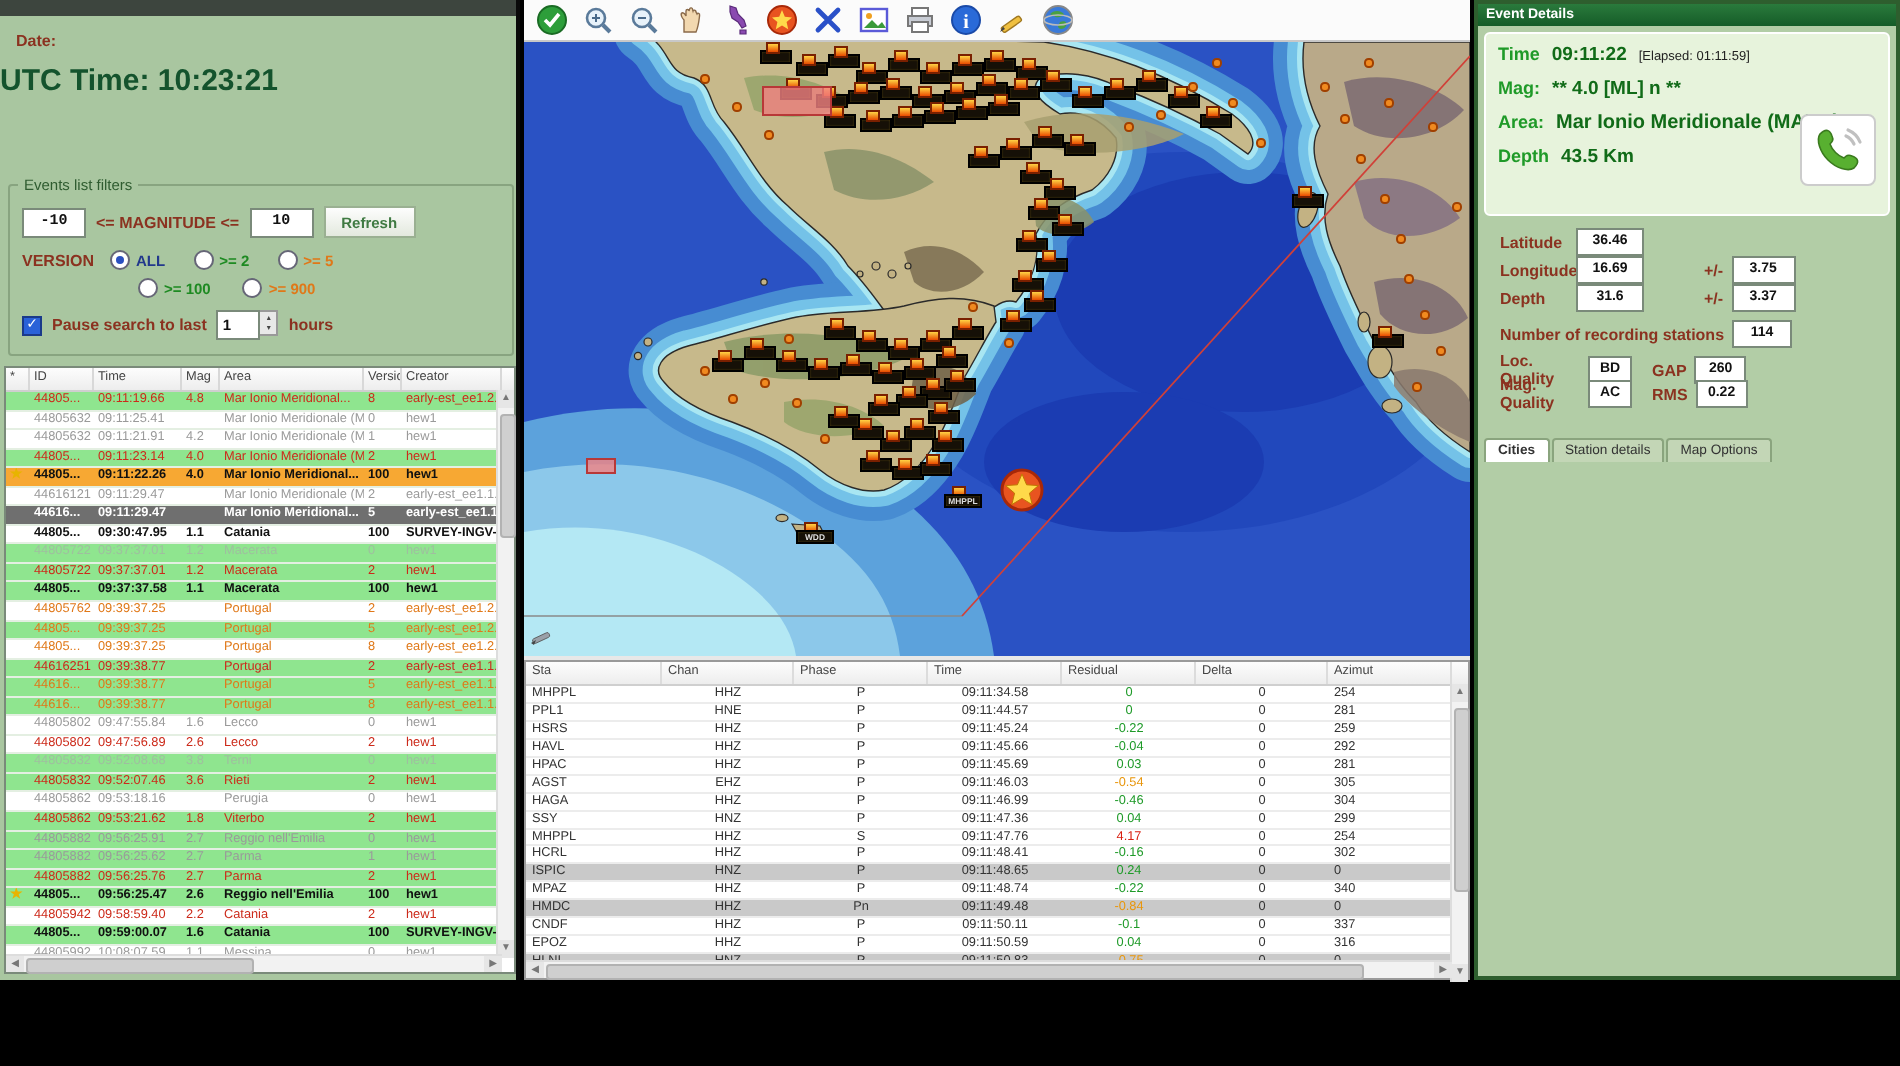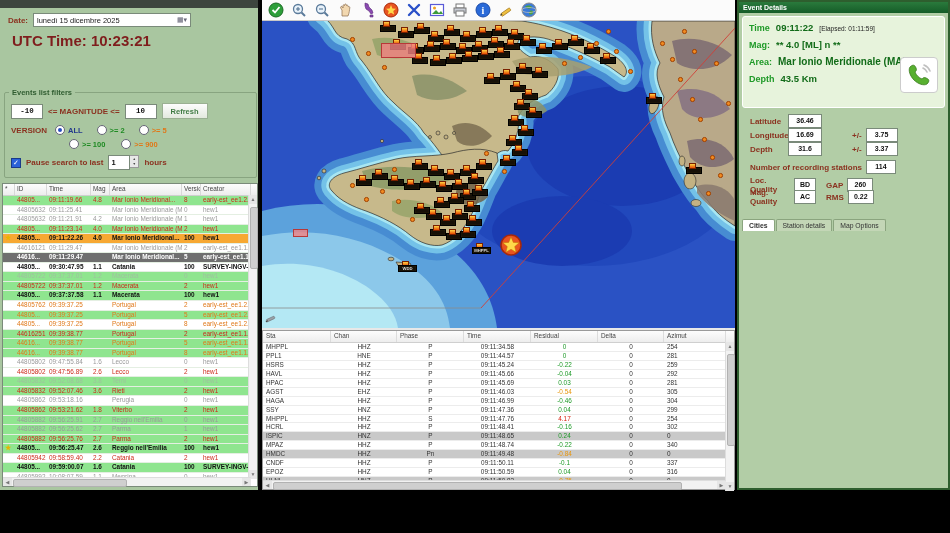--- a/index.html
+++ b/index.html
@@ -7,25 +7,25 @@
        font-family:"Liberation Sans",sans-serif;-webkit-font-smoothing:antialiased;}
   .app{position:absolute;left:0;top:0;width:950px;height:490px;background:#000;}
 
   
   .left-panel{position:absolute;left:0;top:0;width:260px;height:490px;background:#a9c6a0;border-right:2px solid #0a0a0a;box-sizing:border-box;}
   .top-strip{position:absolute;left:0;top:0;width:100%;height:8px;background:#3d453e;}
   .date-row{position:absolute;left:8px;top:13px;height:14px;display:flex;align-items:center;gap:5px;}
   .lbl-maroon{color:#8b3220;font-weight:bold;font-size:8px;}
   .date-combo{background:#fff;border:1px solid #7a8a7a;height:12px;width:150px;display:flex;align-items:center;font-size:7.5px;color:#222;padding:0 3px;gap:4px;}
   .date-combo .cal{margin-left:auto;font-size:7px;color:#667;}
-  .utc-time{position:absolute;left:12px;top:32px;font-size:15px;font-weight:bold;color:#7f1d1d;}
+  .utc-time{position:absolute;left:0;top:32px;font-size:15px;font-weight:bold;color:#14532d;}
   .btn-dark{background:linear-gradient(#1d7a36,#135c27);color:#fff;font-weight:bold;font-size:8px;border:1px solid #0d4a1d;display:flex;align-items:center;justify-content:center;cursor:pointer;}
   .pause-btn{position:absolute;left:4px;top:67px;width:250px;height:16px;}
   .groupbox{position:absolute;left:4px;top:92px;width:251px;height:84px;border:1px solid #88a480;border-radius:2px;}
-  .groupbox .gb-title{position:absolute;left:4px;top:-5px;background:#a9c6a0;padding:0 3px;font-size:7.5px;font-weight:bold;color:#2f5c30;}
+  .groupbox .gb-title{position:absolute;left:4px;top:-5px;background:#a9c6a0;padding:0 3px;font-size:7.5px;font-weight:normal;color:#2f5c30;}
   .mag-row{position:absolute;left:6px;top:10px;display:flex;align-items:center;gap:5px;}
   .inp{background:#fff;border:1px solid #7a8a7a;font-size:7.5px;font-weight:bold;color:#111;text-align:center;height:11px;line-height:11px;}
   .mag-inp{width:26px;font-family:Liberation Mono, monospace;}
   .refresh-btn{background:linear-gradient(#fdfdfd,#e3e9de);border:1px solid #9ab092;color:#3f7a42;font-size:7.5px;font-weight:bold;width:44px;height:14px;display:flex;align-items:center;justify-content:center;cursor:pointer;}
   .ver-row{position:absolute;left:6px;top:32px;display:flex;align-items:center;gap:8px;}
   .ver-row2{position:absolute;left:64px;top:46px;display:flex;align-items:center;gap:16px;}
   .radio{width:8px;height:8px;border-radius:50%;background:#fff;border:1px solid #667;display:inline-block;position:relative;}
   .radio.sel::after{content:"";position:absolute;left:2px;top:2px;width:4px;height:4px;border-radius:50%;background:#2a50c0;}
   .ropt{display:flex;align-items:center;gap:3px;font-size:7.5px;font-weight:bold;}
   .limit-row{position:absolute;left:6px;top:62px;display:flex;align-items:center;gap:5px;}
@@ -99,24 +99,20 @@
 </head>
 <body>
 
 <div class="app">
 
   <div class="left-panel">
     <div class="top-strip"></div>
 
     <div class="date-row">
       <span class="lbl-maroon">Date:</span>
-      <div class="date-combo">
-        <span>lunedì 15 dicembre 2025</span>
-        <span class="cal">▦▾</span>
-      </div>
     </div>
 
     <div class="utc-time">UTC Time: 10:23:21</div>
 
 
     <div class="groupbox">
       <div class="gb-title">Events list filters</div>
       <div class="mag-row">
         <input class="inp mag-inp" value="-10" style="">
         <span class="lbl-maroon">&lt;= MAGNITUDE &lt;=</span>

